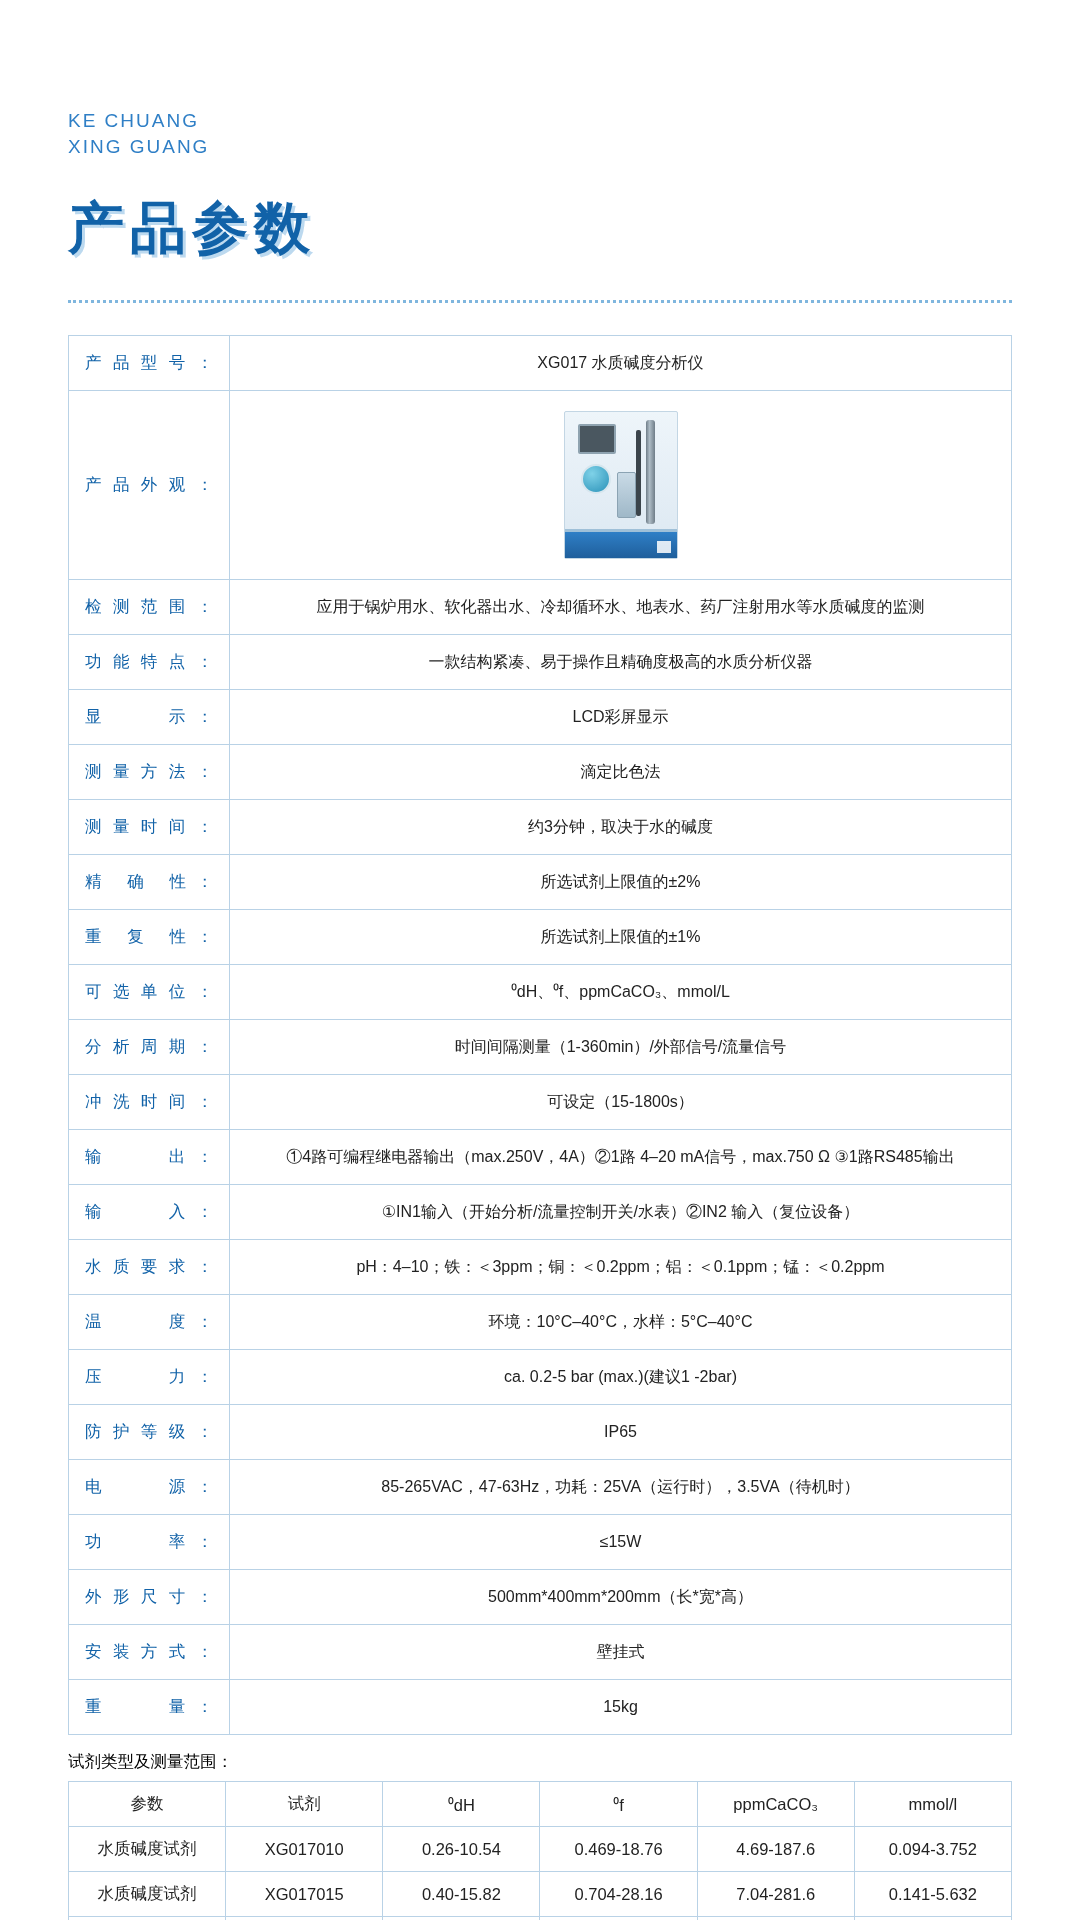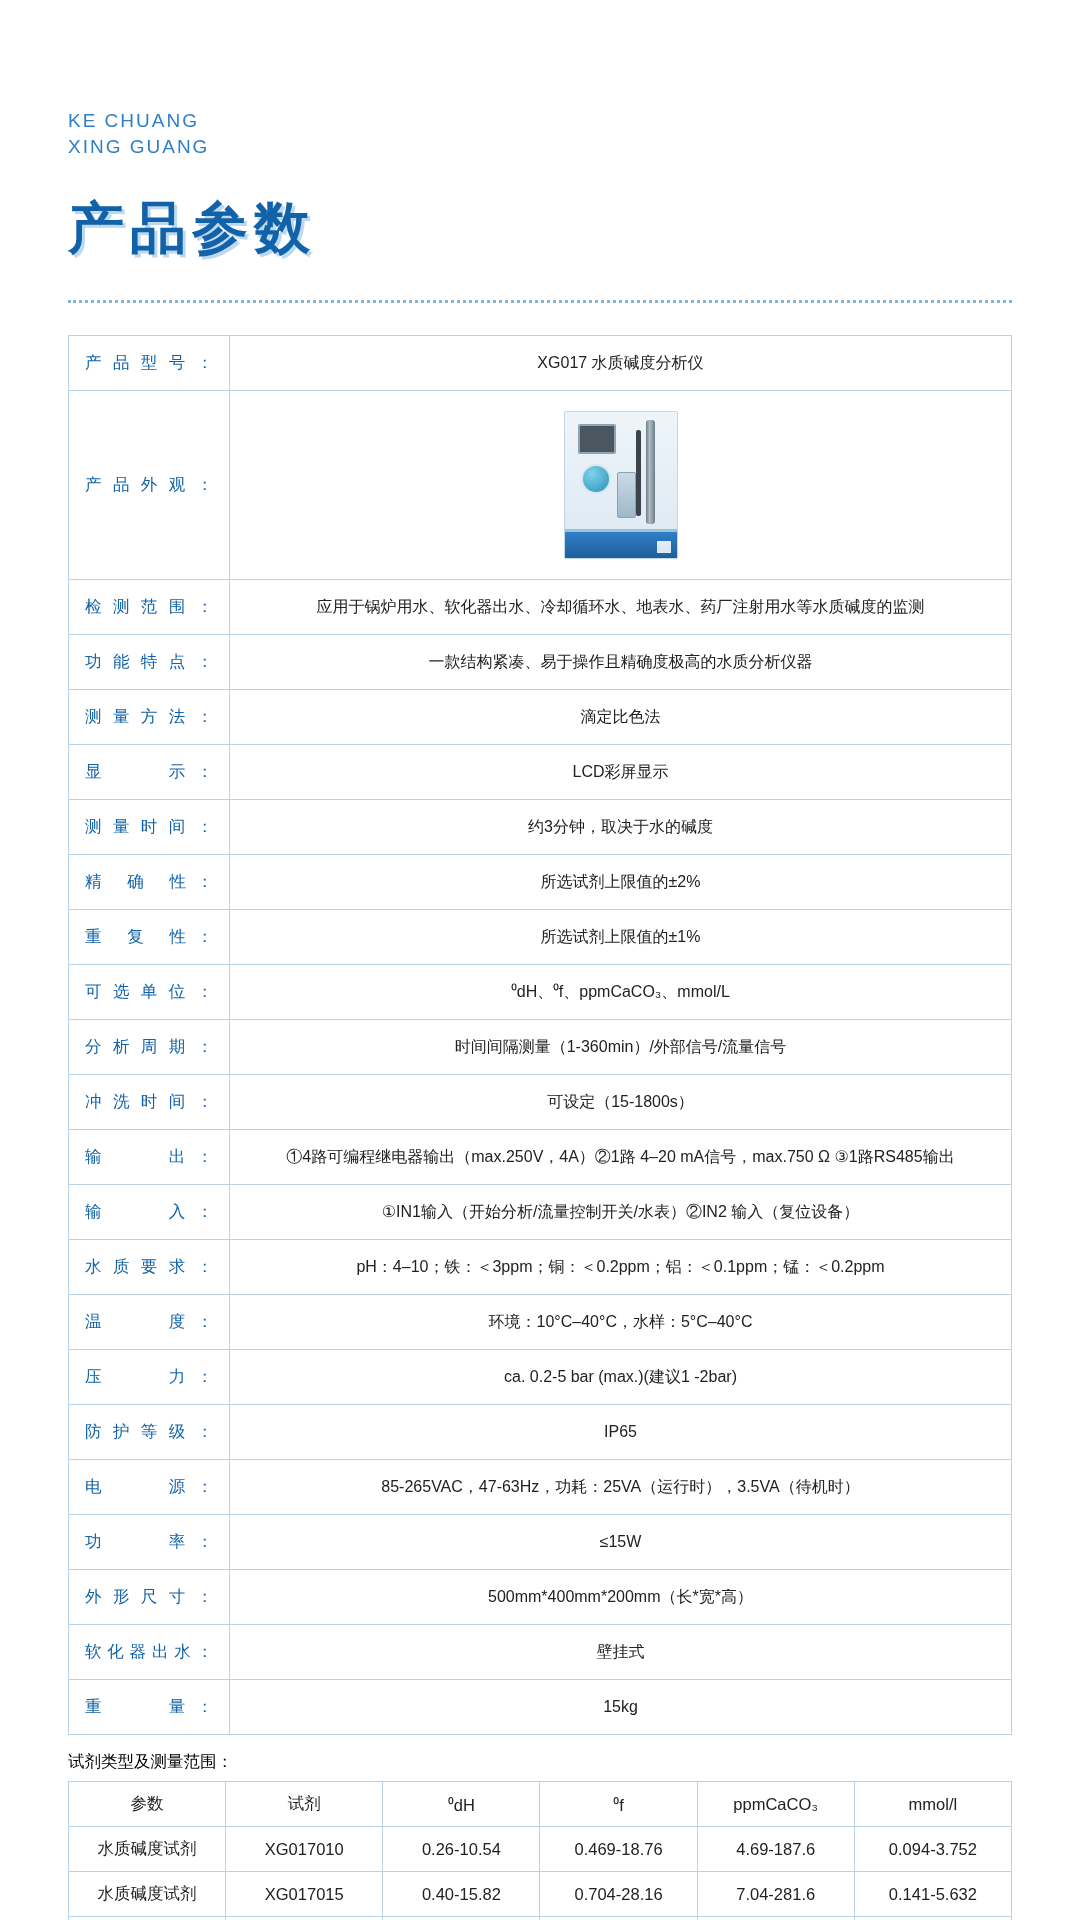--- a/index.html
+++ b/index.html
@@ -212,28 +212,28 @@
         </tr>
         <tr>
           <td class="lbl">检测范围：</td>
           <td class="val row-h">应用于锅炉用水、软化器出水、冷却循环水、地表水、药厂注射用水等水质碱度的监测</td>
         </tr>
         <tr>
           <td class="lbl">功能特点：</td>
           <td class="val row-h">一款结构紧凑、易于操作且精确度极高的水质分析仪器</td>
         </tr>
         <tr>
+          <td class="lbl">显　　示：</td>
+          <td class="val row-h">LCD彩屏显示</td>
+        </tr>
+        <tr>
           <td class="lbl">测量方法：</td>
           <td class="val row-h">滴定比色法</td>
         </tr>
         <tr>
-          <td class="lbl">显　　示：</td>
-          <td class="val row-h">LCD彩屏显示</td>
-        </tr>
-        <tr>
           <td class="lbl">测量时间：</td>
           <td class="val row-h">约3分钟，取决于水的碱度</td>
         </tr>
         <tr>
           <td class="lbl">精 确 性：</td>
           <td class="val row-h">所选试剂上限值的±2%</td>
         </tr>
         <tr>
           <td class="lbl">重 复 性：</td>
           <td class="val row-h">所选试剂上限值的±1%</td>
@@ -280,21 +280,21 @@
         </tr>
         <tr>
           <td class="lbl">功　　率：</td>
           <td class="val row-h">≤15W</td>
         </tr>
         <tr>
           <td class="lbl">外形尺寸：</td>
           <td class="val row-h">500mm*400mm*200mm（长*宽*高）</td>
         </tr>
         <tr>
-          <td class="lbl">软化器出水：</td>
+          <td class="lbl">安装方式：</td>
           <td class="val row-h">壁挂式</td>
         </tr>
         <tr>
           <td class="lbl">重　　量：</td>
           <td class="val row-h">15kg</td>
         </tr>
       </tbody>
   </table>
 
   <div class="section-title">试剂类型及测量范围：</div>

